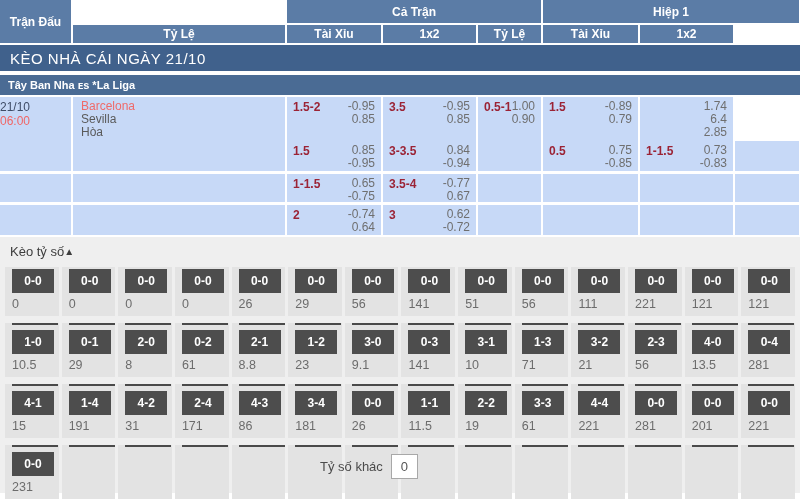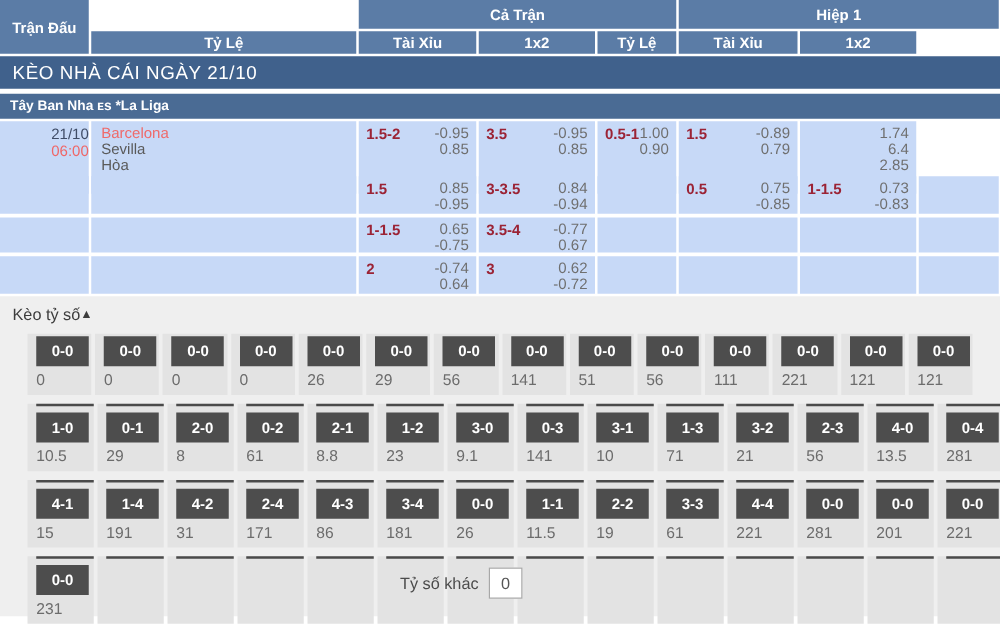--- a/index.html
+++ b/index.html
@@ -28,33 +28,33 @@
   #odds-body .orow { margin-top: 3px; }
   #odds-body .orow:first-child { margin-top: 2px; }
   #odds-body .orow:nth-child(1) { height: 41px; }
   #odds-body .orow:nth-child(2) { height: 30px; }
   #odds-body .orow:nth-child(3) { height: 28px; }
   #odds-body .orow:nth-child(4) { height: 30px; }
   .ocell { background: #c7d9f7; position: relative; font-size: 12px; }
   .ocell .line { position: absolute; left: 6px; top: 3px; color: #9b2335; font-weight: bold; }
   .ocell .vals { position: absolute; right: 6px; top: 3px; text-align: right;
                  color: #6f6f6f; line-height: 13px; }
-  .timecell { display: flex; flex-direction: column; align-items: flex-end; padding-top: 3px;
+  .timecell { display: flex; flex-direction: column; align-items: flex-start; padding-top: 3px;
               line-height: 14px; color: #3f4c66; }
   .timecell .ko-time { color: #f06666; }
   .matchcell { padding: 3px 0 16px 8px; line-height: 13px; color: #5a5a5a; }
   .matchcell .home { color: #ef6a6a; }
 
   
   .score { position: relative; background: #efefef; margin-top: 2px; padding-top: 5px; height: 256px; }
   .stitle-row { display: flex; justify-content: flex-start; align-items: center;
                 padding: 2px 14px 8px 10px; font-size: 13px; color: #3d3d3d; }
   .collapse { font-size: 10px; color: #3d3d3d; cursor: pointer; }
   .sgrid { display: grid; grid-template-columns: repeat(14, 1fr); column-gap: 3px;
-           padding: 0 22px; position: relative; }
+           padding: 0 5px; position: relative; }
   .sgrid + .sgrid { margin-top: 7px; }
   .scell { background: #e3e3e3; padding: 0 0 4px 7px; }
   .scell.first-row { padding-top: 2px; }
   .topline { width: 46px; height: 2px; background: #4a4a4a; margin-bottom: 5px; }
   .sbox { width: 42px; height: 24px; background: #4d4d4d; color: #fff; font-weight: bold;
           font-size: 12px; display: flex; align-items: center; justify-content: center;
           cursor: pointer; }
   .sval { margin-top: 4px; font-size: 12.5px; color: #6c6c6c; height: 15px; }
   .other { position: absolute; left: 320px; top: 9px; display: flex; align-items: center; gap: 8px; }
   .other label { font-size: 13px; color: #4b4b4b; }

